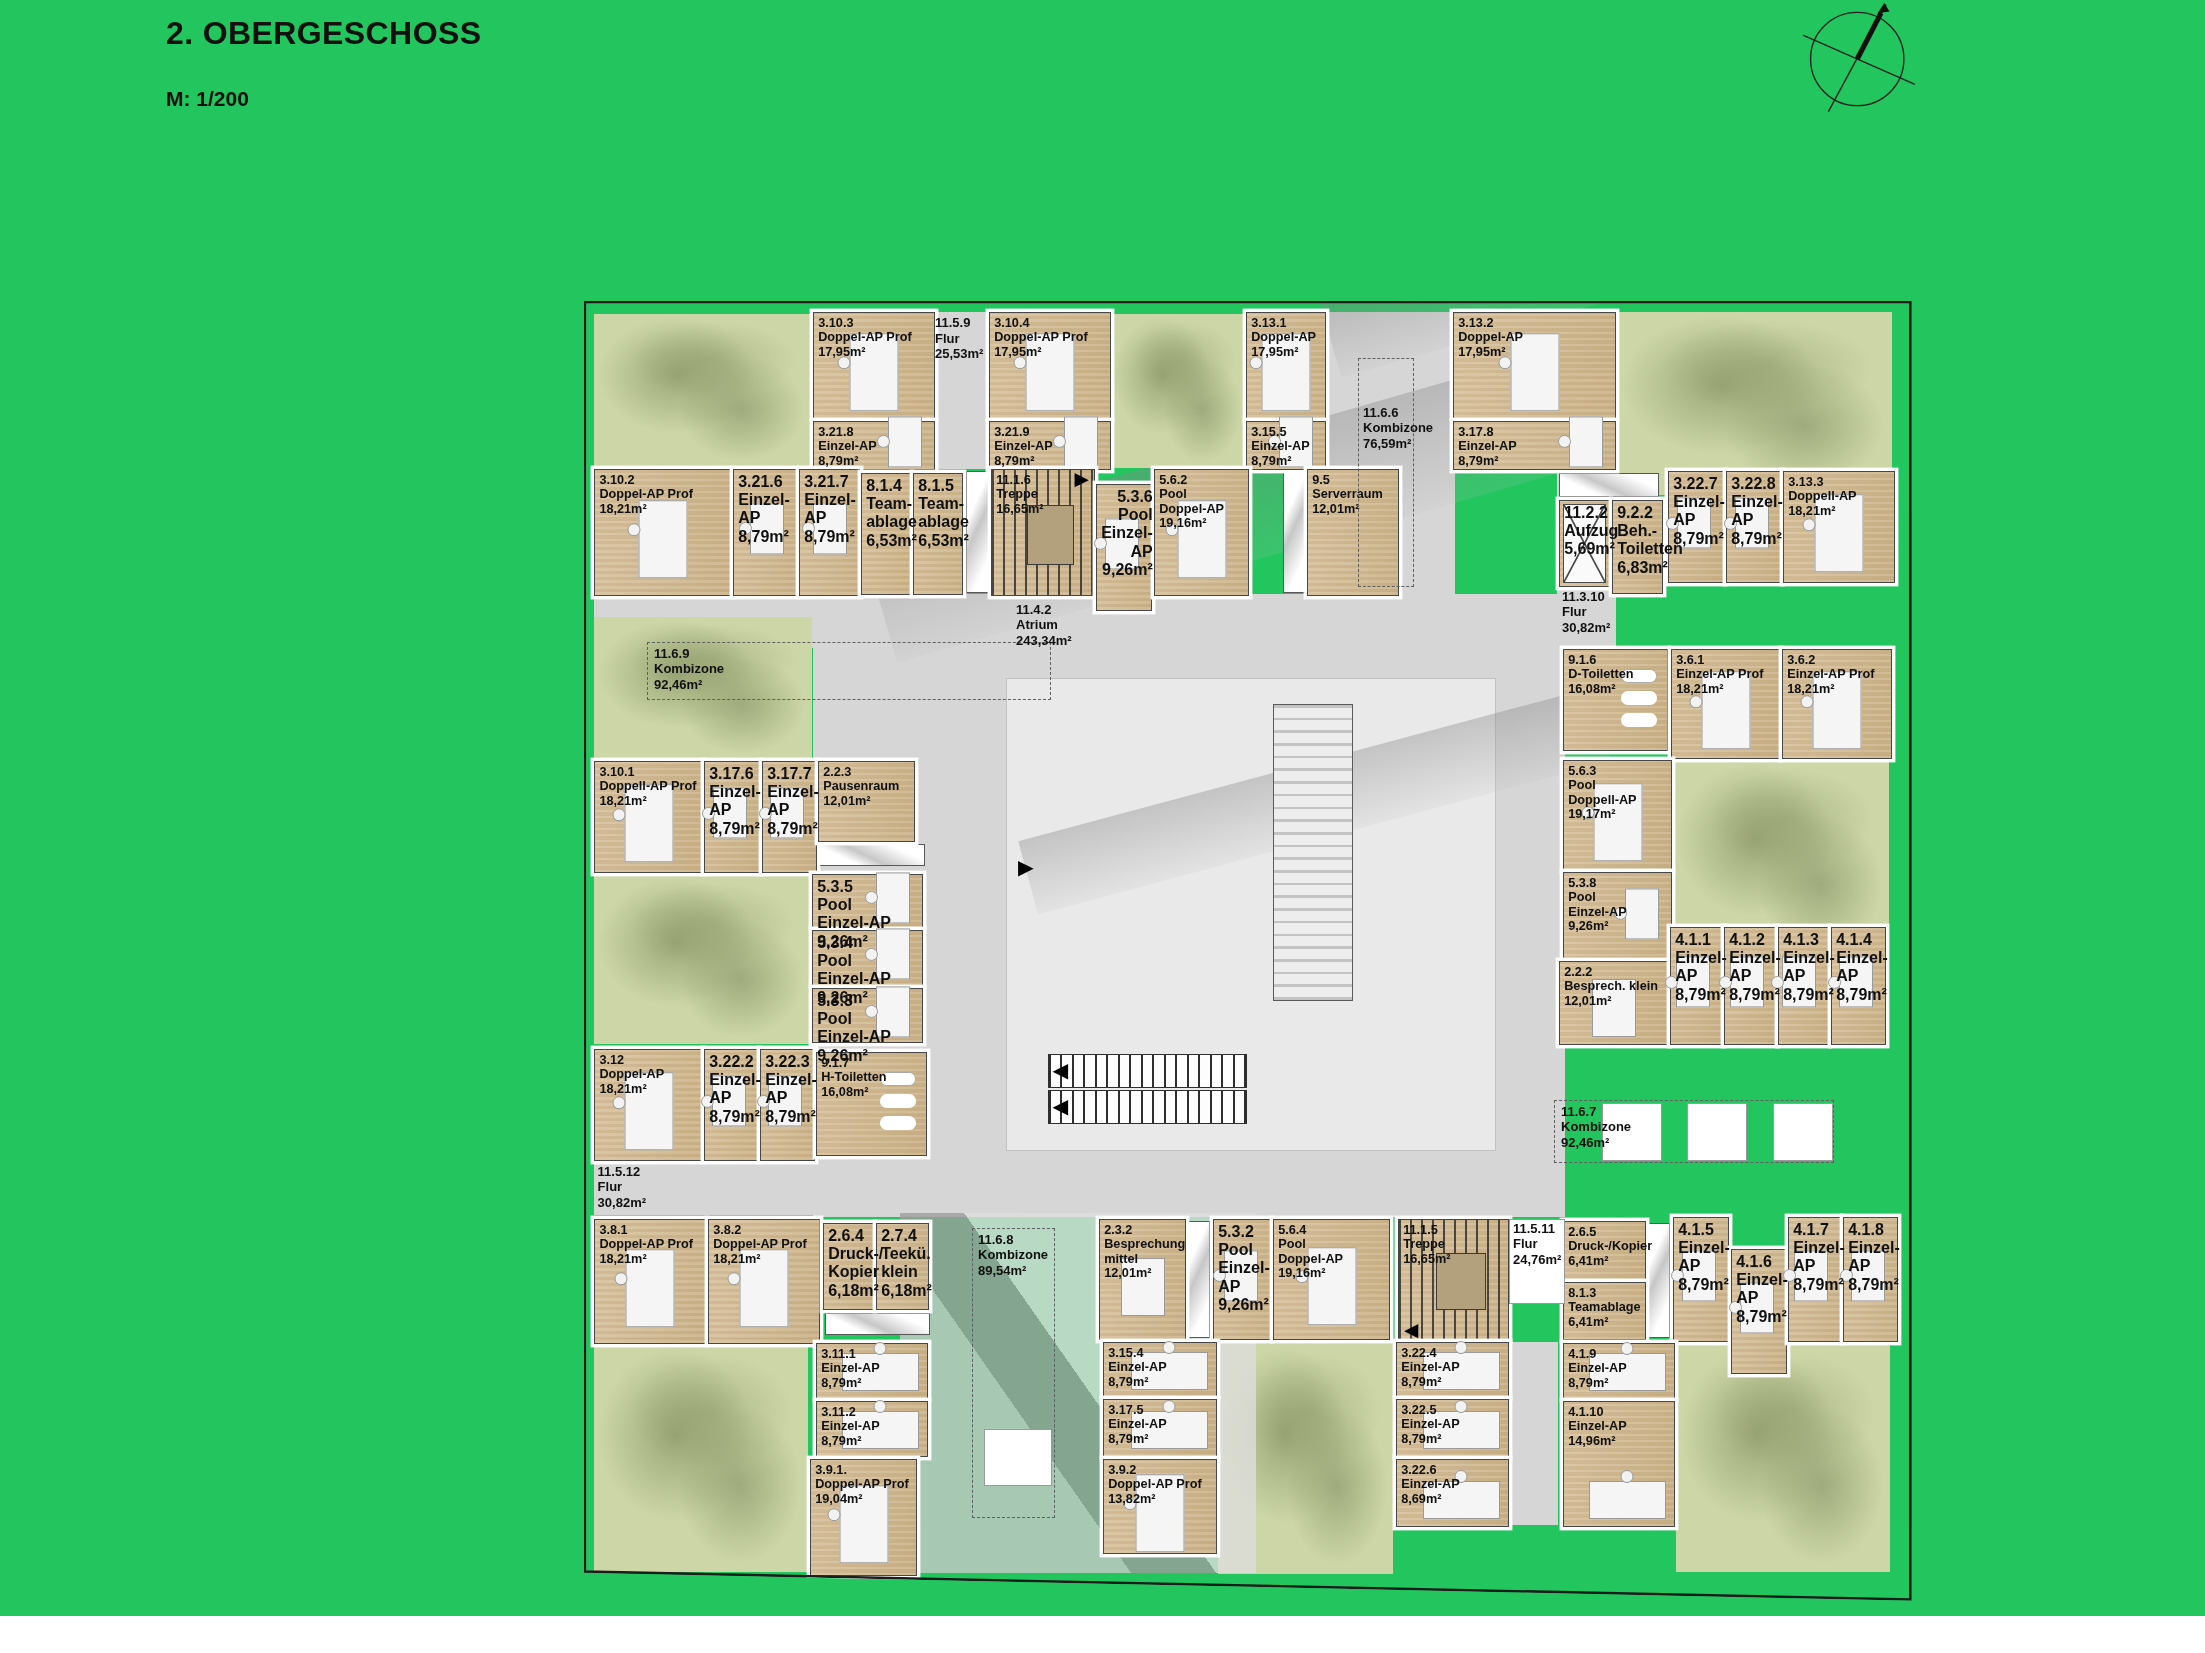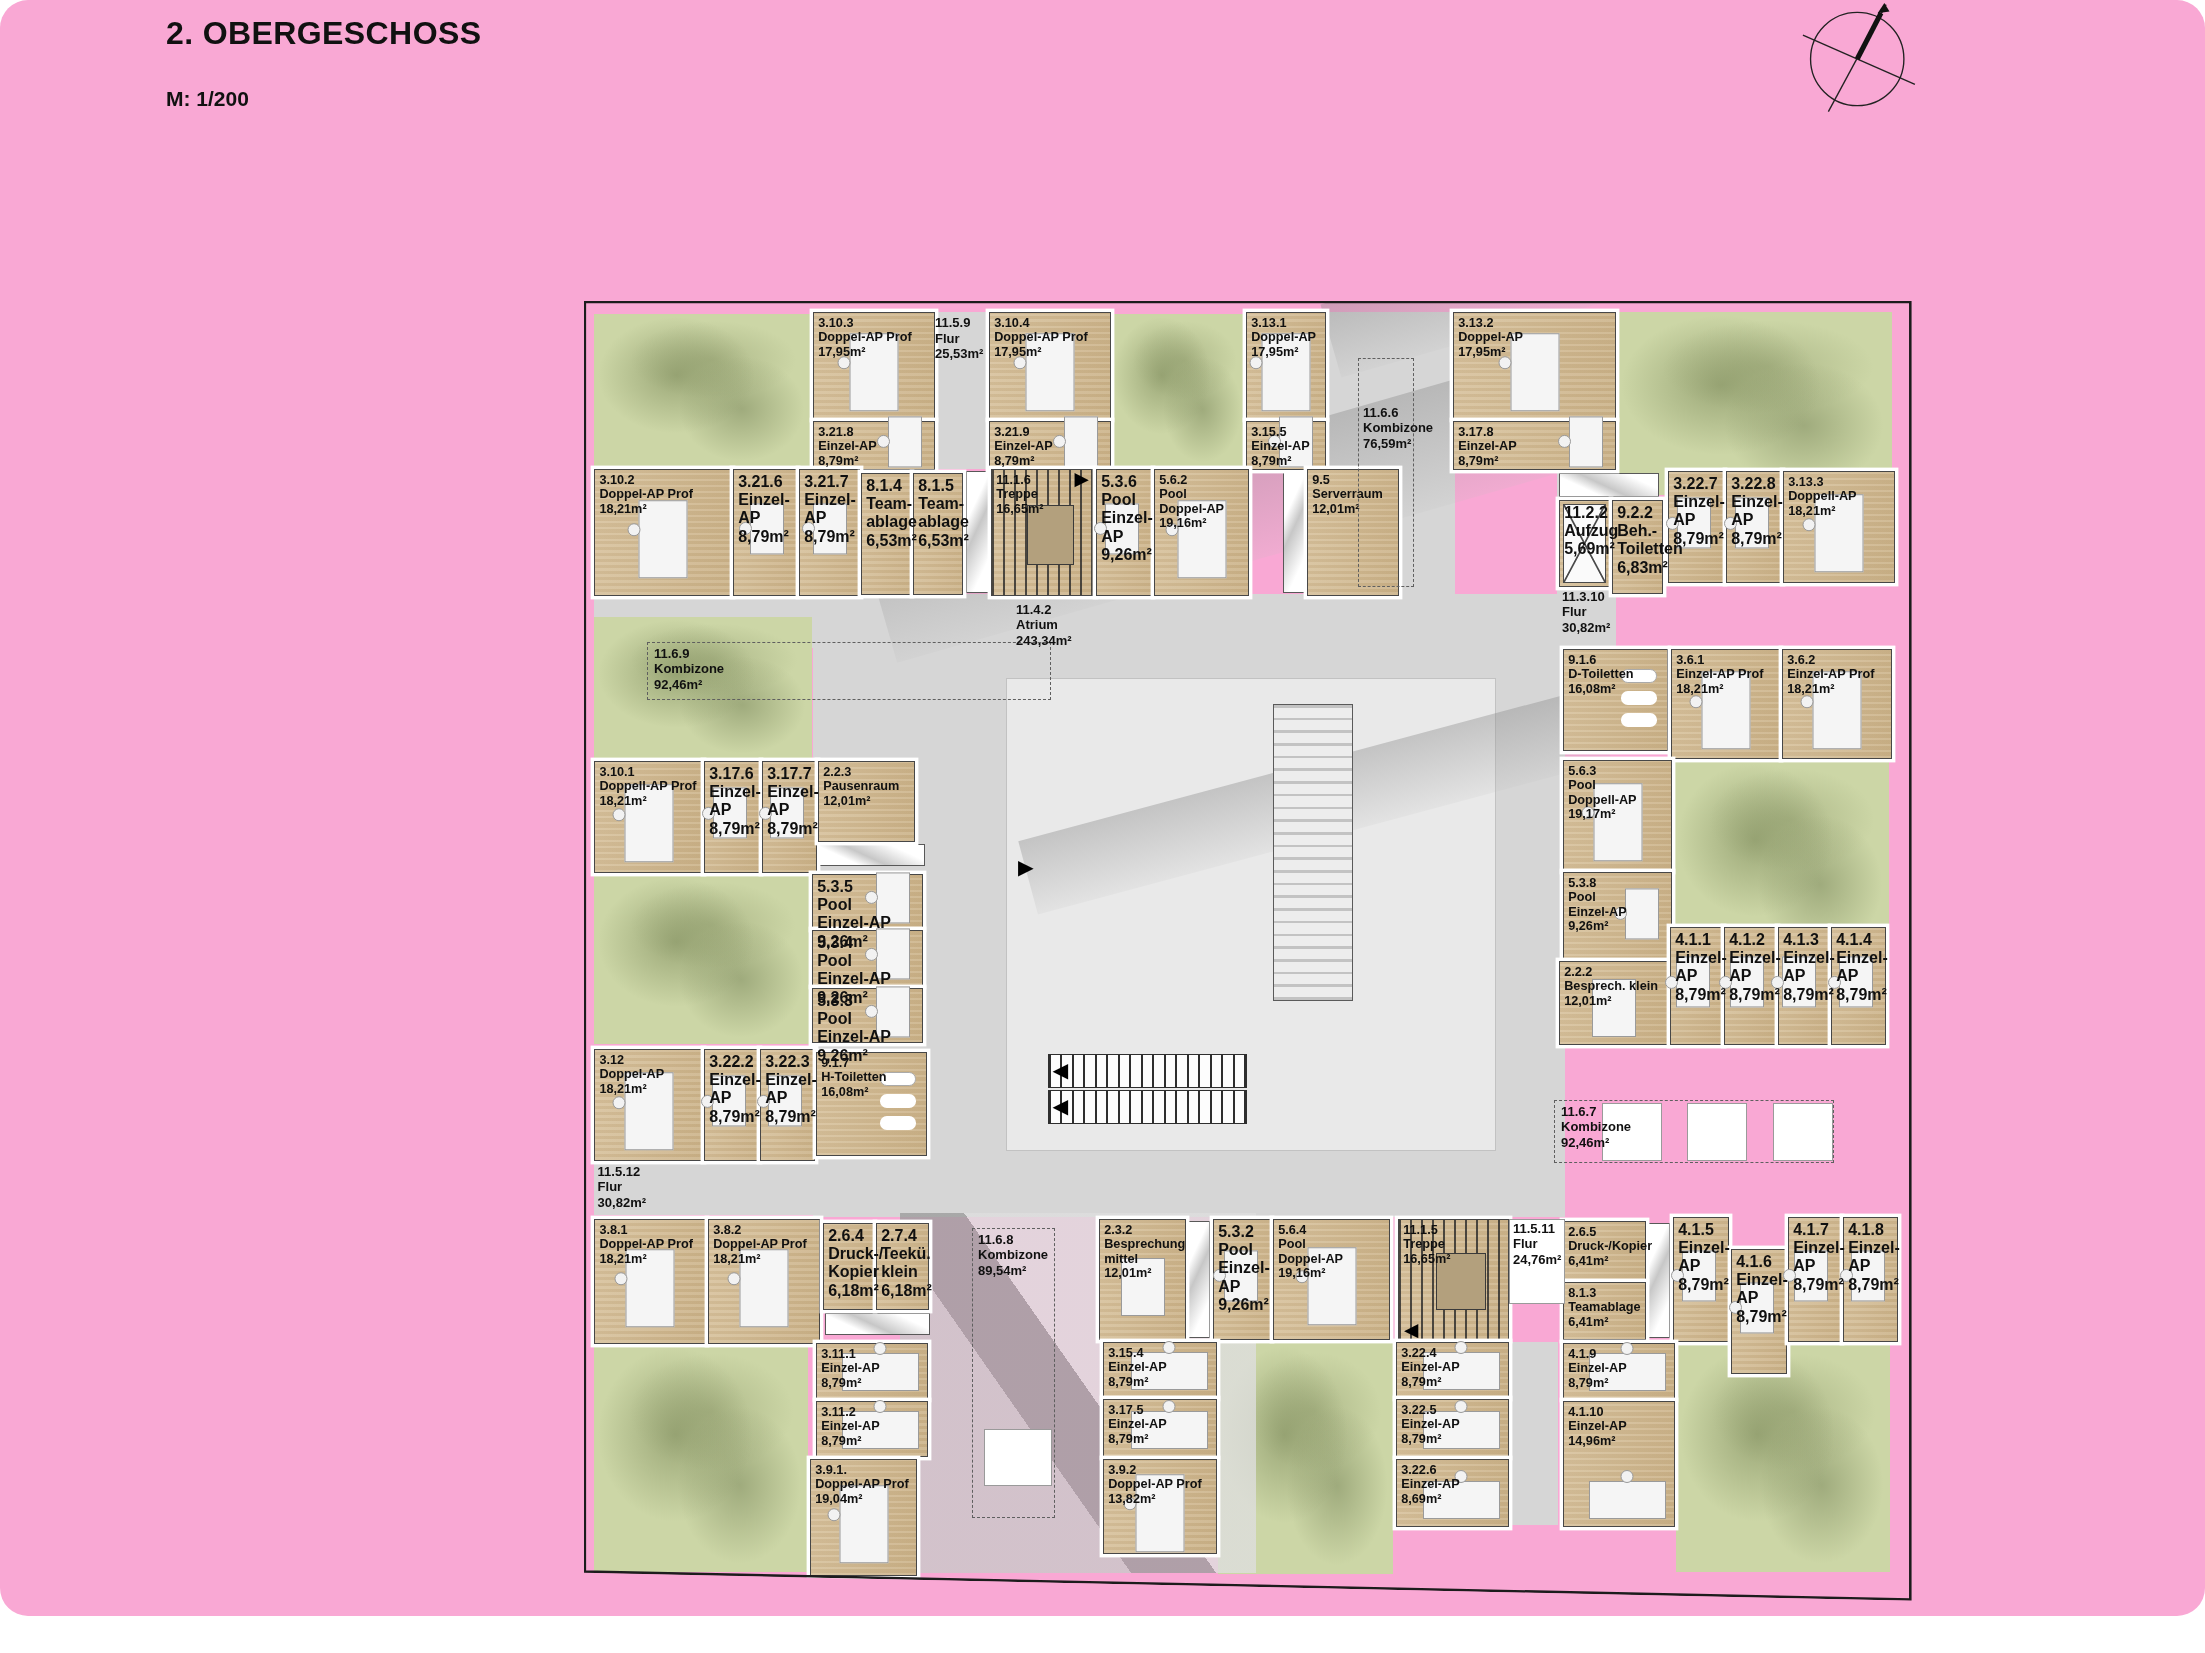--- a/index.html
+++ b/index.html
@@ -1,17 +1,17 @@
 <!DOCTYPE html>
 <html style="font-size:13.6px"><head>
 <meta charset="utf-8">
 <style>
   html,body{margin:0;padding:0;background:#fff;}
-  #page{position:relative;width:2205px;height:1616px;background:#f9a8d4;overflow:hidden;
-        font-family:"Liberation Sans",sans-serif;color:#111;border-radius:28px;}
+  #page{position:relative;width:2205px;height:1616px;background:#22c55e;overflow:hidden;
+        font-family:"Liberation Sans",sans-serif;color:#111;}
   #title{position:absolute;left:166px;top:15.3px;font-size:32px;font-weight:bold;letter-spacing:0.4px;}
   #scale{position:absolute;left:166px;top:87px;font-size:21px;font-weight:bold;}
   #compass{position:absolute;left:1796px;top:3.4px;}
   #plan{position:absolute;left:584px;top:301px;width:1328px;height:1303px;
         clip-path:polygon(0 0,100% 0,100% 1300px,0 1272px);padding-left:16px;}
   #frame{position:absolute;left:0;top:0;pointer-events:none;z-index:60;}
   
   .gz{position:absolute;background:#d6d6d6;}
   .gzl{position:absolute;background:#e9e9e9;border:0.8px solid #c2c2c2;}
   .streak{position:absolute;background:linear-gradient(rgba(135,135,135,.38),rgba(190,190,190,.15));}
@@ -194,21 +194,21 @@
 6,53m²</div>
       </div>
       <div class="room" style="left: 407px; top: 168px; width: 102px; height: 125px;">
         <div class="lbl">11.1.6
 Treppe
 16,65m²</div>
         <div class="f fst">
           <span class="ar">▶</span>
         </div>
       </div>
-      <div class="room s" style="left: 512px; top: 168px; width: 54px; height: 125px;">
+      <div class="room s" style="left: 512px; top: 183px; width: 54px; height: 125px; text-align: right;">
         <div class="lbl">5.3.6
 Pool
 Einzel-AP
 9,26m²</div>
         <div class="f fd"></div>
       </div>
       <div class="room" style="left: 570px; top: 168px; width: 93px; height: 125px;">
         <div class="lbl">5.6.2
 Pool
 Doppel-AP

